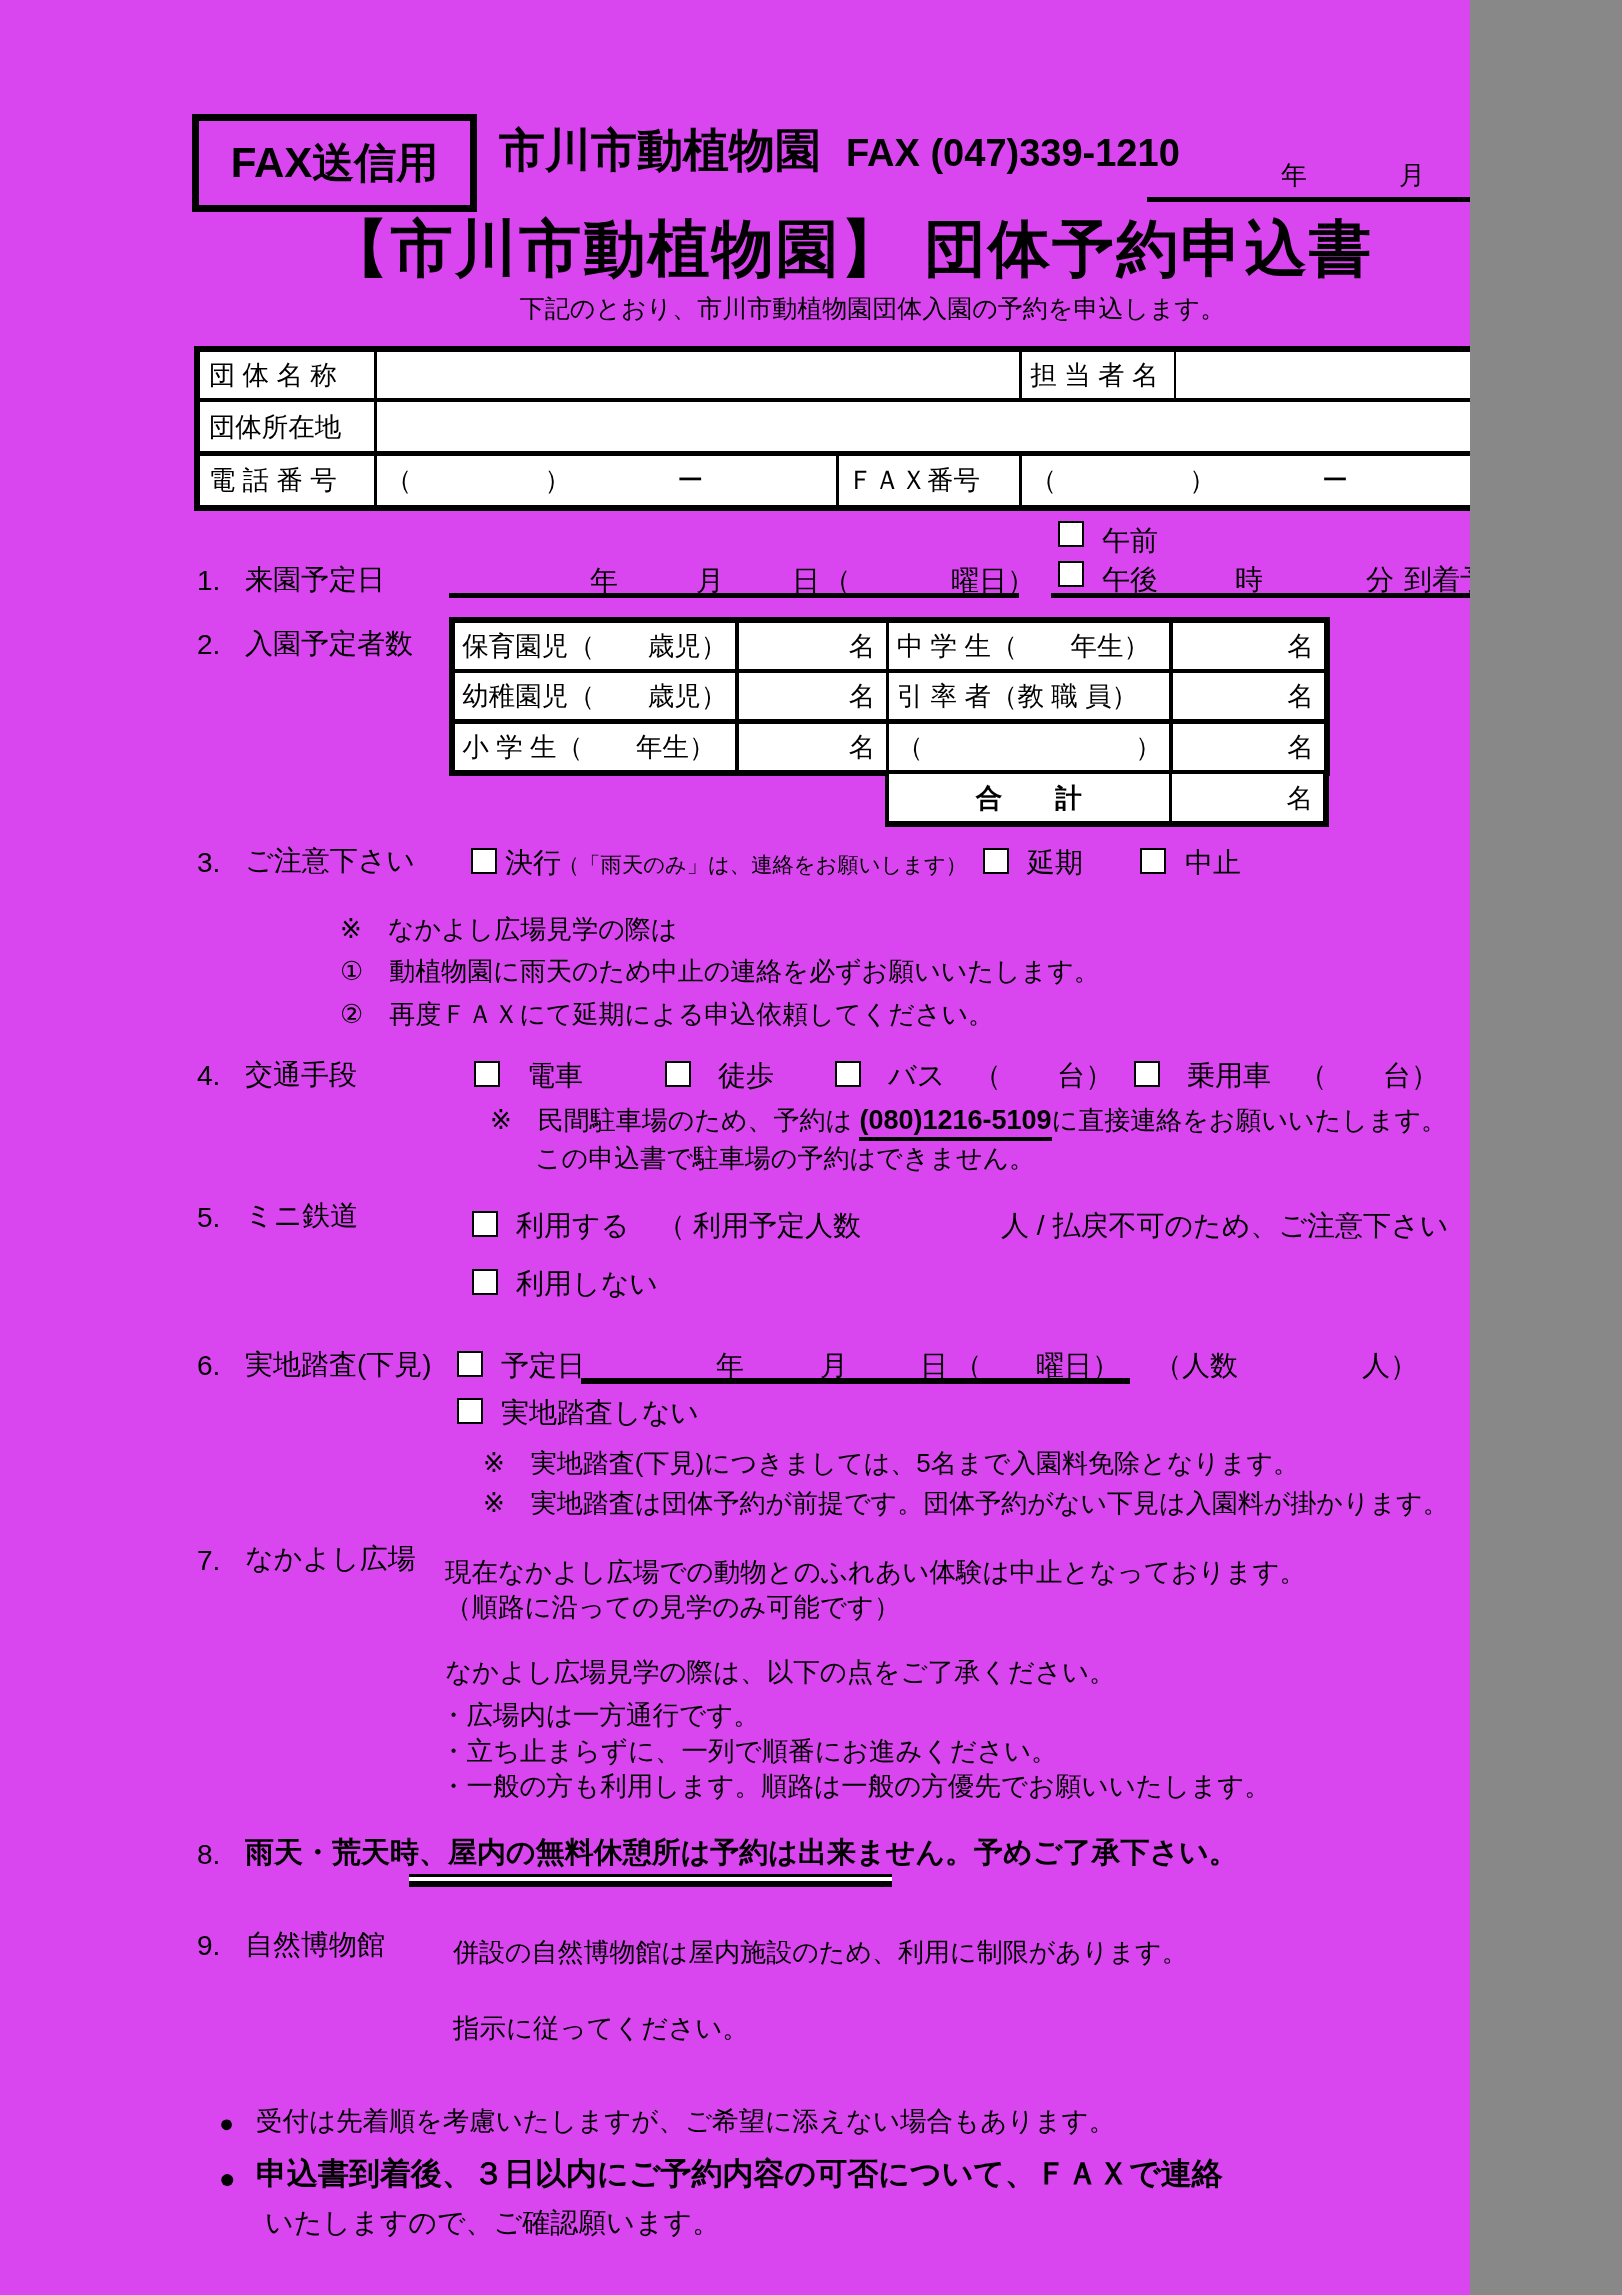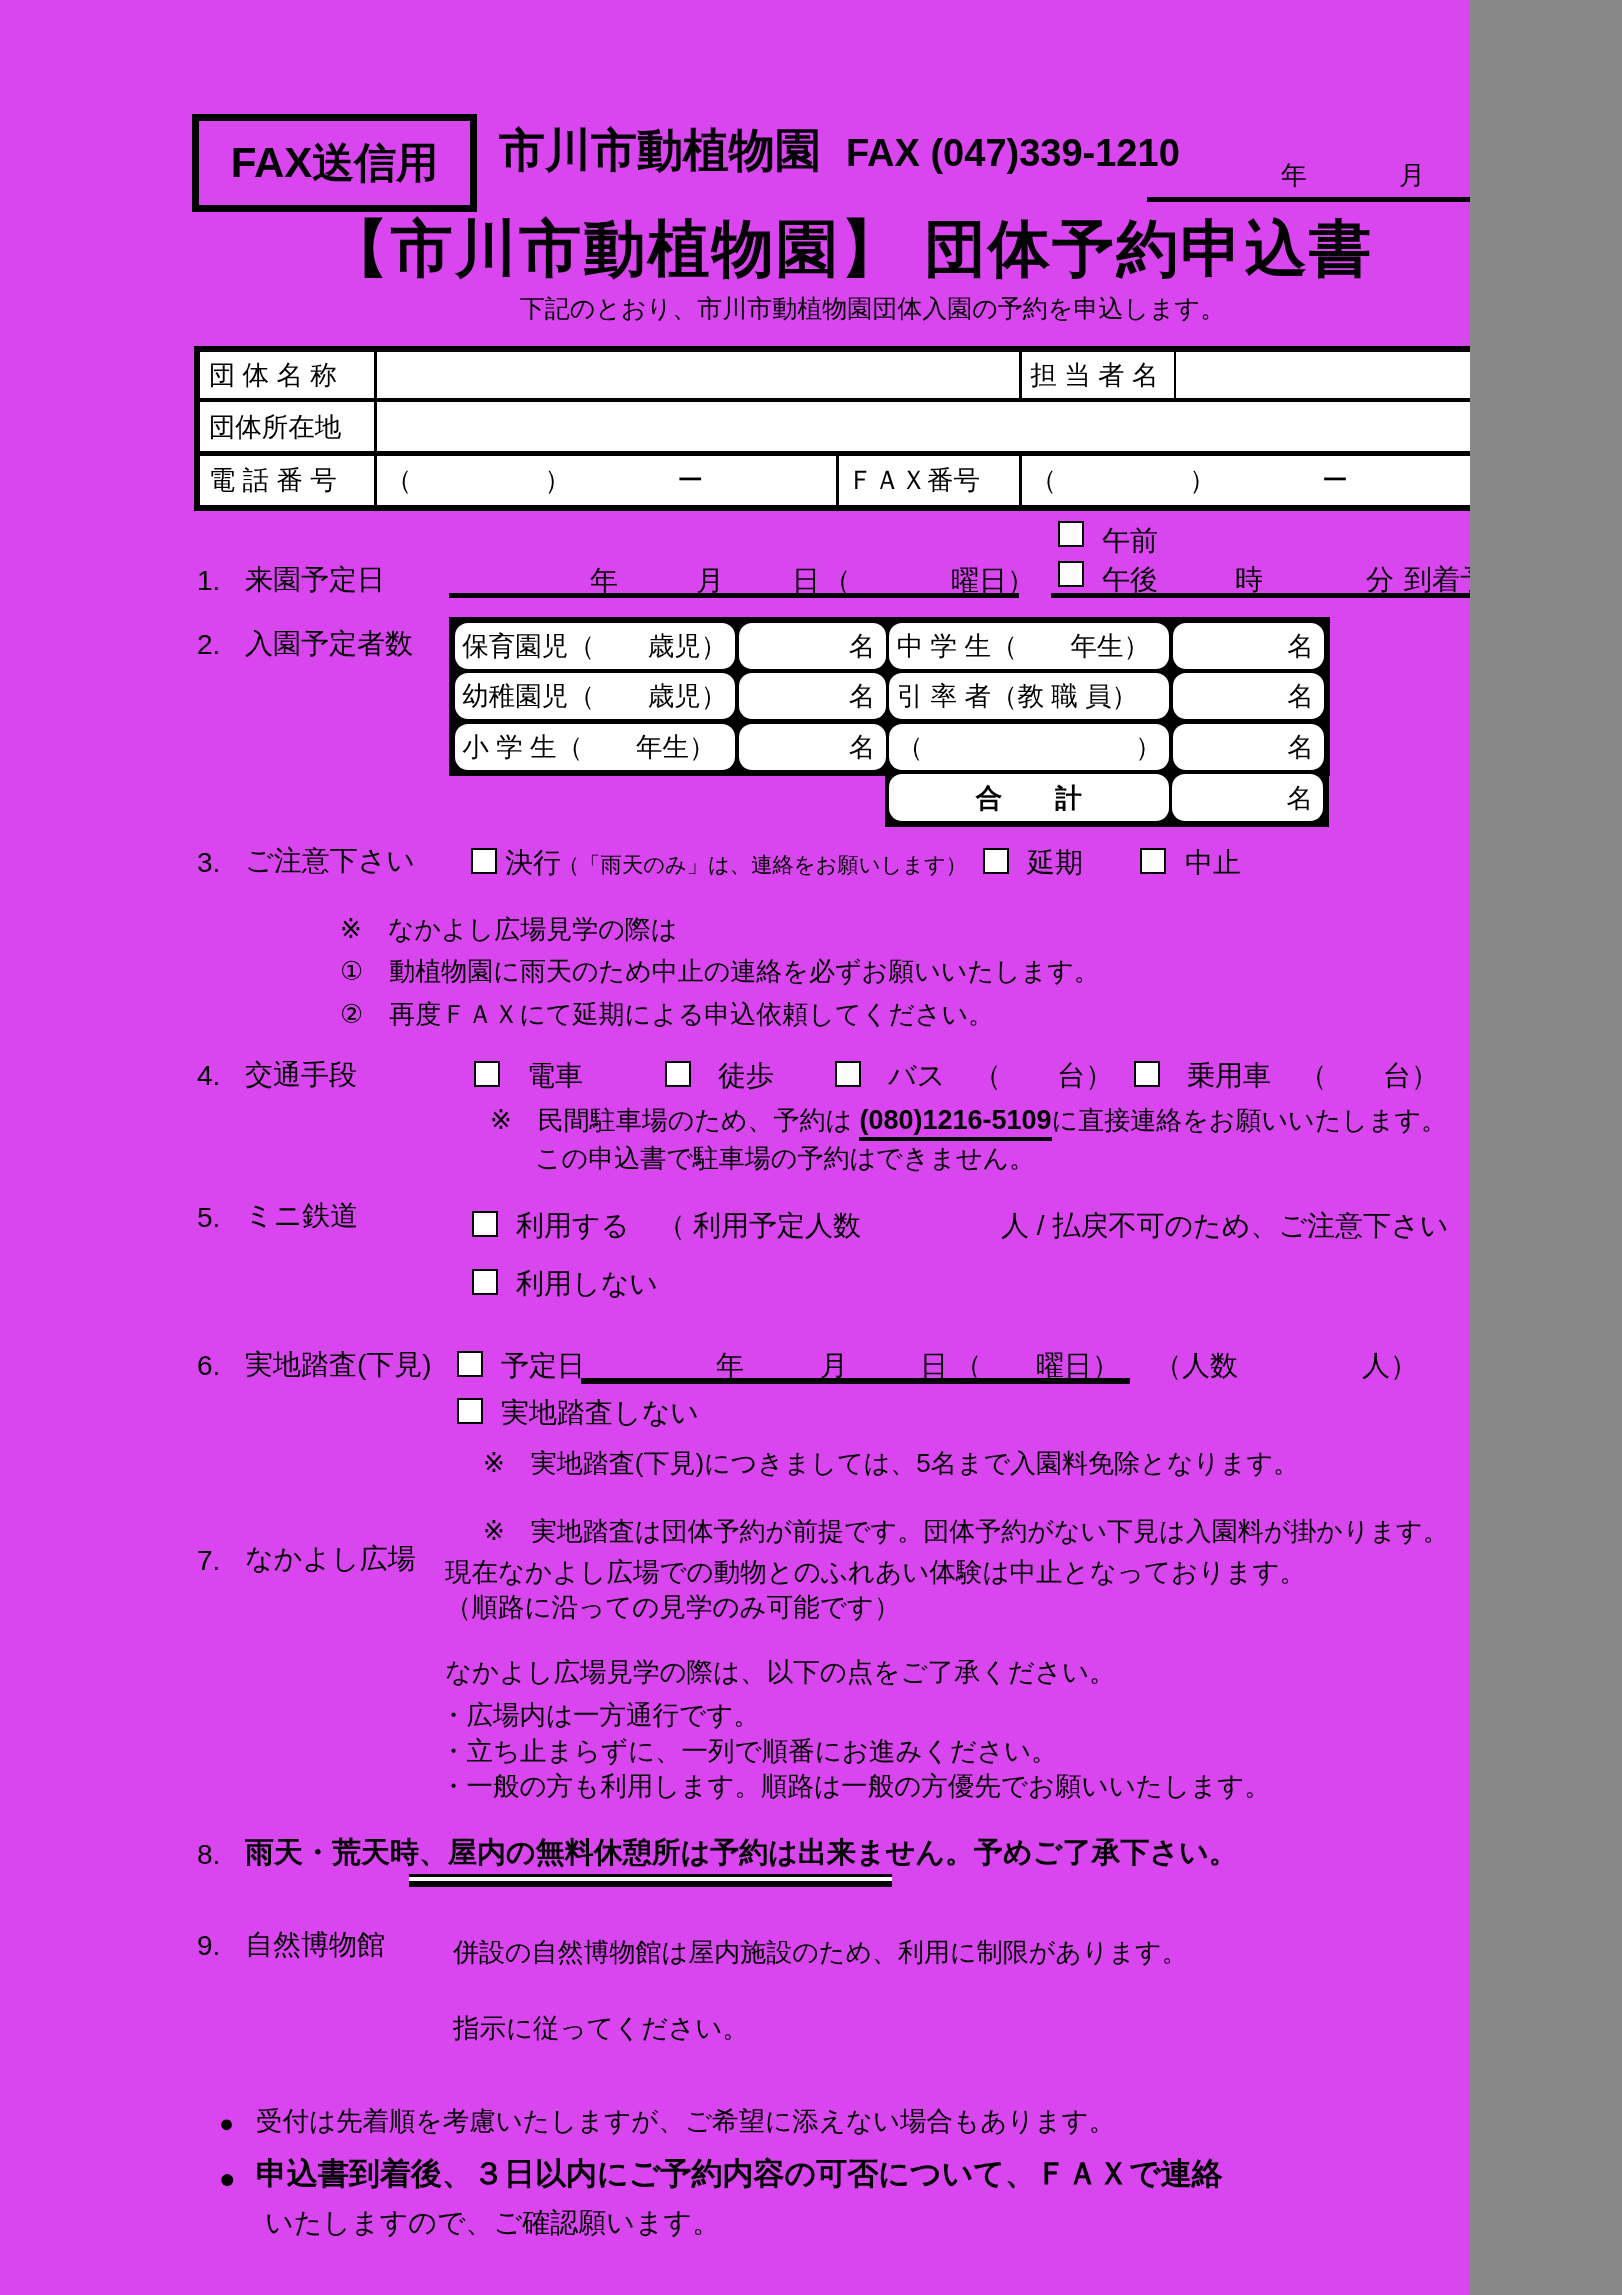--- a/index.html
+++ b/index.html
@@ -19,21 +19,21 @@
   .itable{position:absolute;left:194px;top:346px;display:grid;
           grid-template-columns:174px 459px 180px 152px 361px;grid-template-rows:46px 49px 49px;
           column-gap:2.9px;row-gap:4.4px;background:#000;padding:5.9px;}
   .itable>div{background:#fff;display:flex;align-items:center;font-size:26.5px;white-space:pre;}
   .itable .lbl{padding-left:8.8px;}
   .gc23{grid-column:2/4;} .gc25{grid-column:2/6;} .gc45{grid-column:4/6;}
   
   .vtable{position:absolute;left:449px;top:617px;display:grid;
           grid-template-columns:280px 147px 280px 151px;grid-template-rows:46px 46px 46px;
           column-gap:3.7px;row-gap:4.4px;background:#000;padding:5.9px;}
-  .vtable>div,.vtotal>div{background:#fff;display:flex;align-items:center;font-size:26.5px;white-space:pre;border-radius:13px;}
+  .vtable>div,.vtotal>div{background:#fff;display:flex;align-items:center;font-size:26.5px;white-space:pre;}
   .vtable .lblc{padding-left:7.4px;}
   .unit{justify-content:flex-end;padding-right:10.3px;}
   .vtotal{position:absolute;left:885px;top:774px;display:grid;
           grid-template-columns:280px 151px;grid-template-rows:47px;
           column-gap:3.7px;background:#000;padding:0 5.9px 5.9px 3.7px;}
   .ctr{justify-content:center;font-weight:bold;}
   .sub{font-size:21.3px;}
   .phone{font-weight:bold;font-size:27px;border-bottom:4.4px solid #000;padding-bottom:1.5px;}
   .dblline{position:absolute;left:409px;top:1874px;width:483px;height:13.2px;box-sizing:border-box;
            border-top:3.7px solid #000;border-bottom:6.6px solid #000;background:#fff;}
@@ -149,21 +149,21 @@
   <div class="t" style="left:820px;top:1348px;">月</div>
   <div class="t" style="left:920px;top:1348px;">日</div>
   <div class="t" style="left:954px;top:1348px;">（</div>
   <div class="t" style="left:1036px;top:1348px;">曜日）</div>
   <div class="t" style="left:1154px;top:1348px;">（人数</div>
   <div class="t" style="left:1362px;top:1348px;">人）</div>
   <div class="ln" style="left:581px;top:1378px;width:549px;height:5.9px;"></div>
   <span class="cb" style="left:457px;top:1398px;"></span>
   <div class="t" style="left:501px;top:1395px;">実地踏査しない</div>
   <div class="t" style="left:483px;top:1447px;font-size:26px;">※　実地踏査(下見)につきましては、5名まで入園料免除となります。</div>
-  <div class="t" style="left:483px;top:1487px;font-size:26px;margin-top:28px;">※　実地踏査は団体予約が前提です。団体予約がない下見は入園料が掛かります。</div>
+  <div class="t" style="left:483px;top:1487px;font-size:26px;">※　実地踏査は団体予約が前提です。団体予約がない下見は入園料が掛かります。</div>
 
   <div class="t" style="left:197px;top:1543px;">7.</div>
   <div class="t" style="left:245px;top:1541px;">なかよし広場</div>
   <div class="t" style="left:445px;top:1556px;font-size:26.5px;">現在なかよし広場での動物とのふれあい体験は中止となっております。</div>
   <div class="t" style="left:445px;top:1591px;font-size:26.5px;">（順路に沿っての見学のみ可能です）</div>
   <div class="t" style="left:445px;top:1656px;font-size:26.5px;">なかよし広場見学の際は、以下の点をご了承ください。</div>
   <div class="t" style="left:440px;top:1699px;font-size:26.5px;">・広場内は一方通行です。</div>
   <div class="t" style="left:440px;top:1735px;font-size:26.5px;">・立ち止まらずに、一列で順番にお進みください。</div>
   <div class="t" style="left:440px;top:1770px;font-size:26.5px;">・一般の方も利用します。順路は一般の方優先でお願いいたします。</div>
 

